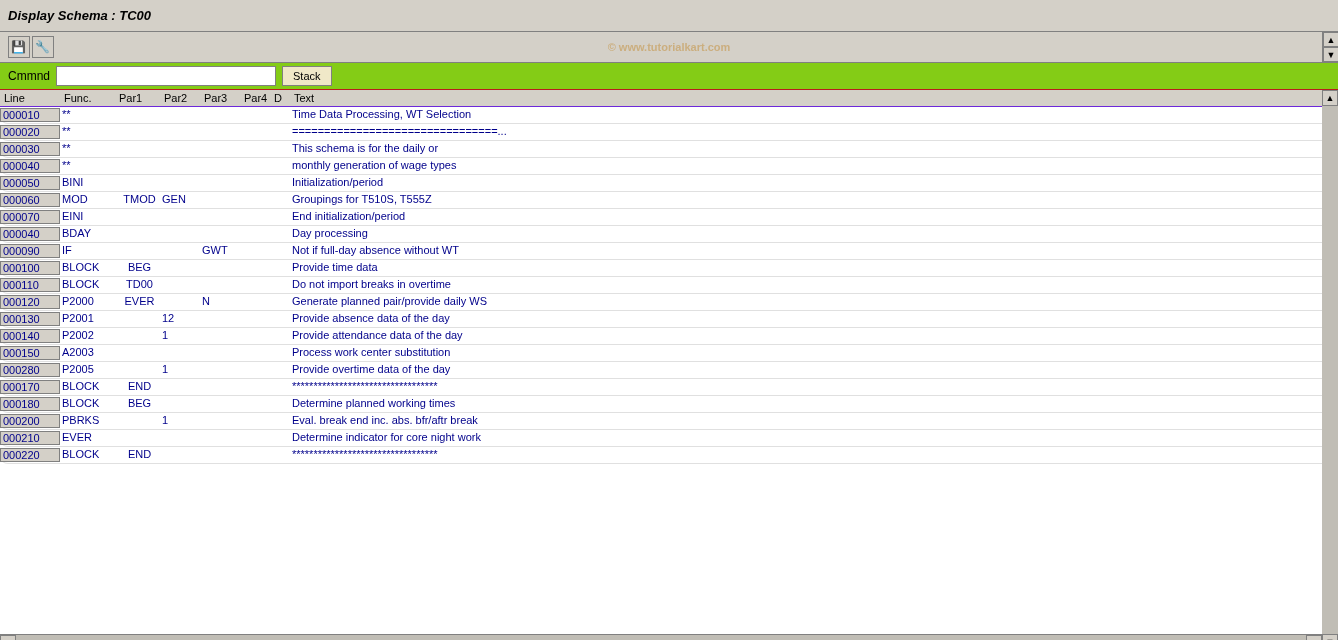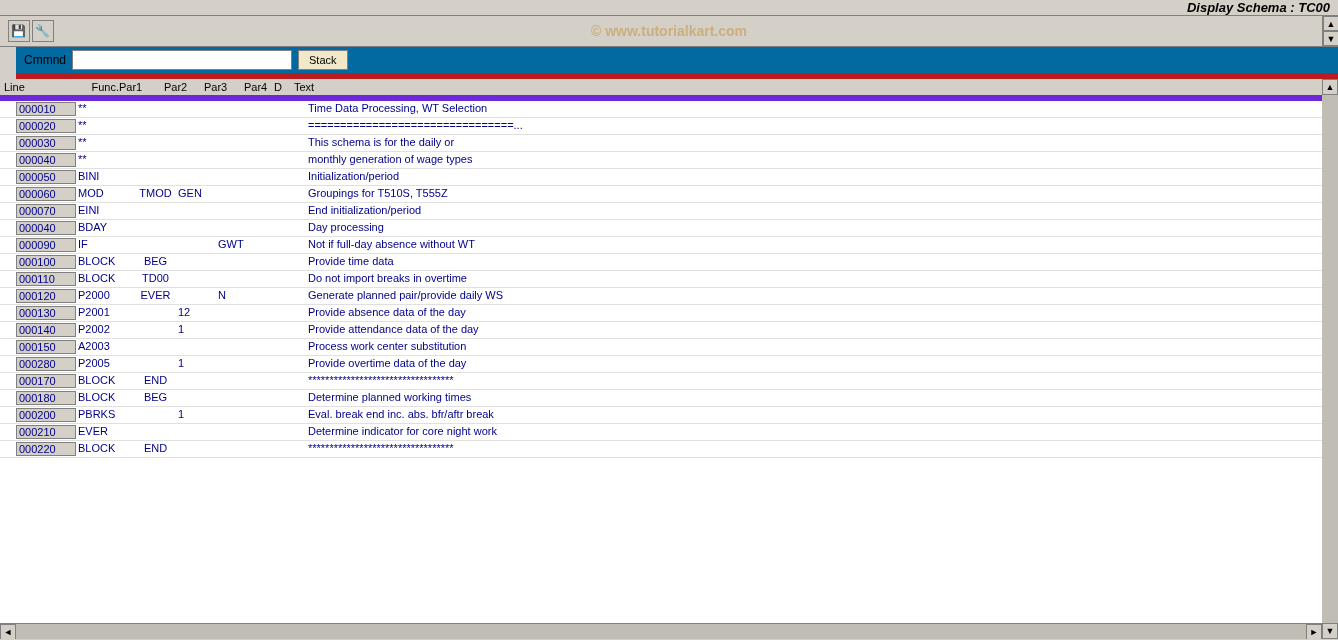--- a/index.html
+++ b/index.html
@@ -6,51 +6,49 @@
     body {
       font-family: Arial, Helvetica, sans-serif;
       font-size: 12px;
       background: #d4d0c8;
       width: 1338px;
       height: 640px;
       overflow: hidden;
     }
     .title-bar {
       background: #d4d0c8;
-      padding: 0 8px;
+      padding: 8px 8px;
       font-style: italic;
       font-weight: bold;
       font-size: 13px;
       border-bottom: 1px solid #808080;
-      text-align: right;
     }
     .toolbar {
       background: #d4d0c8;
       padding: 4px 8px;
       display: flex;
       align-items: center;
       border-bottom: 1px solid #808080;
       position: relative;
     }
     .toolbar-watermark {
       position: absolute;
       left: 50%;
       transform: translateX(-50%);
       color: #c8a060;
-      font-size: 14px;
+      font-size: 11px;
       font-weight: bold;
       opacity: 0.7;
     }
     .command-bar {
-      background: #0369a1;
+      background: #84cc16;
       padding: 3px 8px;
       display: flex;
       align-items: center;
-      border-bottom: 6px solid #b91c1c;
-      margin-left: 16px;
+      border-bottom: 1px solid #b91c1c;
     }
     .command-label {
       font-size: 12px;
       margin-right: 6px;
       color: #000;
     }
     .command-input {
       width: 220px;
       height: 20px;
       border: 1px solid #808080;
@@ -71,39 +69,40 @@
     .main-content {
       background: #fff;
       margin: 0;
       overflow: hidden;
       position: relative;
       height: calc(640px - 80px);
     }
     .table-header {
       display: flex;
       background: #d4d0c8;
-      border-bottom: 6px solid #6d28d9;
+      border-bottom: 1px solid #6d28d9;
       padding: 2px 4px;
       font-size: 11px;
       font-weight: normal;
       color: #000;
     }
     .col-line { width: 60px; min-width: 60px; }
-    .col-func { width: 55px; min-width: 55px; text-align: right; }
+    .col-func { width: 55px; min-width: 55px; }
     .col-par1 { width: 45px; min-width: 45px; }
     .col-par2 { width: 40px; min-width: 40px; }
     .col-par3 { width: 40px; min-width: 40px; }
     .col-par4 { width: 28px; min-width: 30px; }
     .col-d { width: 20px; min-width: 20px; }
     .col-text { flex: 1; }
     .table-row {
       display: flex;
-      padding: 1px 16px;
+      padding: 1px 0;
       font-size: 11px;
       border-bottom: 1px solid #e0e0e0;
+      border-radius: 8px;
     }
     .cell-line {
       width: 60px; min-width: 60px;
       color: #00008b;
       font-size: 11px;
       border: 1px solid #808080;
       background: #d4d0c8;
       padding: 0 2px;
       margin-right: 2px;
     }

